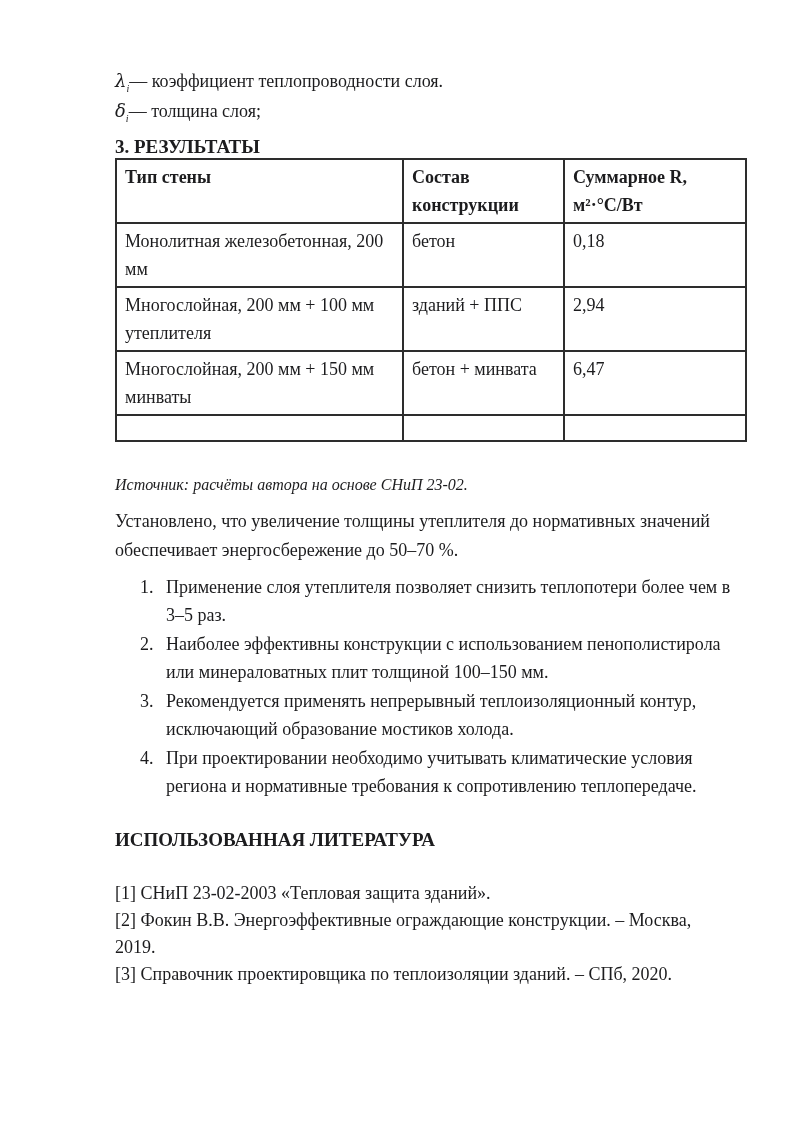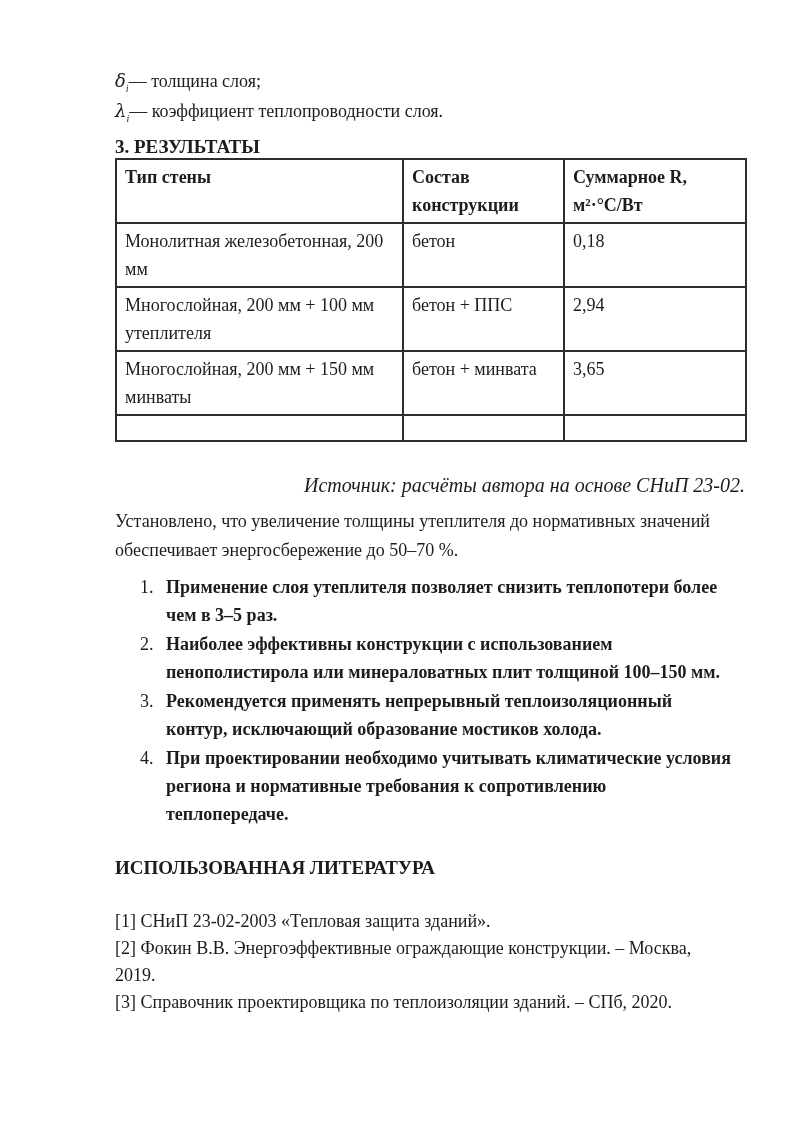--- a/index.html
+++ b/index.html
@@ -66,44 +66,42 @@
     line-height: 28px;
     overflow: hidden;
   }
   .data-table th { font-weight: bold; }
   .data-table tr.head-row { height: 58px; padding-left: 44px; }
   .data-table tr.body-row { height: 57px; }
   .data-table tr.empty-row { height: 26px; }
 
   .source-note {
     margin-top: 31px;
-    font-size: 20px;
+    font-size: 16px;
     line-height: 24px;
     font-style: italic;
-    text-align: right;
   }
 
   .findings { margin-top: 10px; }
 
   .list { margin-top: 8px; }
   .list-item {
     display: flex;
     margin-left: 25px;
     margin-bottom: 1px;
     font-size: 18px;
     line-height: 28px;
   }
   .list-item .num {
     flex: none;
     width: 26px;
   }
   .list-item .item-text {
     flex: 1;
     padding-right: 14px;
-    font-weight: bold;
   }
 
   .lit-heading {
     margin: 28px 0 16px 0;
     font-size: 19px;
     line-height: 24px;
     font-weight: bold;
   }
 
   .refs {
@@ -113,22 +111,22 @@
     line-height: 27px;
   }
 </style>
 </head>
 <body>
 
 <div class="page">
   <div class="content">
 
     <div class="definitions">
+      <p class="def-line"><span class="sym">λ</span><sub>i</sub><span>— коэффициент теплопроводности слоя.</span></p>
       <p class="def-line"><span class="sym">δ</span><sub>i</sub><span>— толщина слоя;</span></p>
-      <p class="def-line"><span class="sym">λ</span><sub>i</sub><span>— коэффициент теплопроводности слоя.</span></p>
     </div>
 
     <h2 class="section-heading">3. РЕЗУЛЬТАТЫ</h2>
 
 
     <table class="data-table">
       <colgroup>
           <col class="c1">
           <col class="c2">
           <col class="c3">
@@ -141,27 +139,27 @@
         </tr>
       </thead>
       <tbody>
         <tr class="body-row">
           <td>Монолитная железобетонная, 200 мм</td>
           <td>бетон</td>
           <td>0,18</td>
         </tr>
         <tr class="body-row">
           <td>Многослойная, 200 мм + 100 мм утеплителя</td>
-          <td>бетон + ППС</td>
+          <td>зданий + ППС</td>
           <td>2,94</td>
         </tr>
         <tr class="body-row">
           <td>Многослойная, 200 мм + 150 мм минваты</td>
           <td>бетон + минвата</td>
-          <td>3,65</td>
+          <td>6,47</td>
         </tr>
         <tr class="empty-row">
           <td></td>
           <td></td>
           <td></td>
         </tr>
       </tbody>
     </table>
 
     <p class="source-note">Источник: расчёты автора на основе СНиП 23-02.</p>

